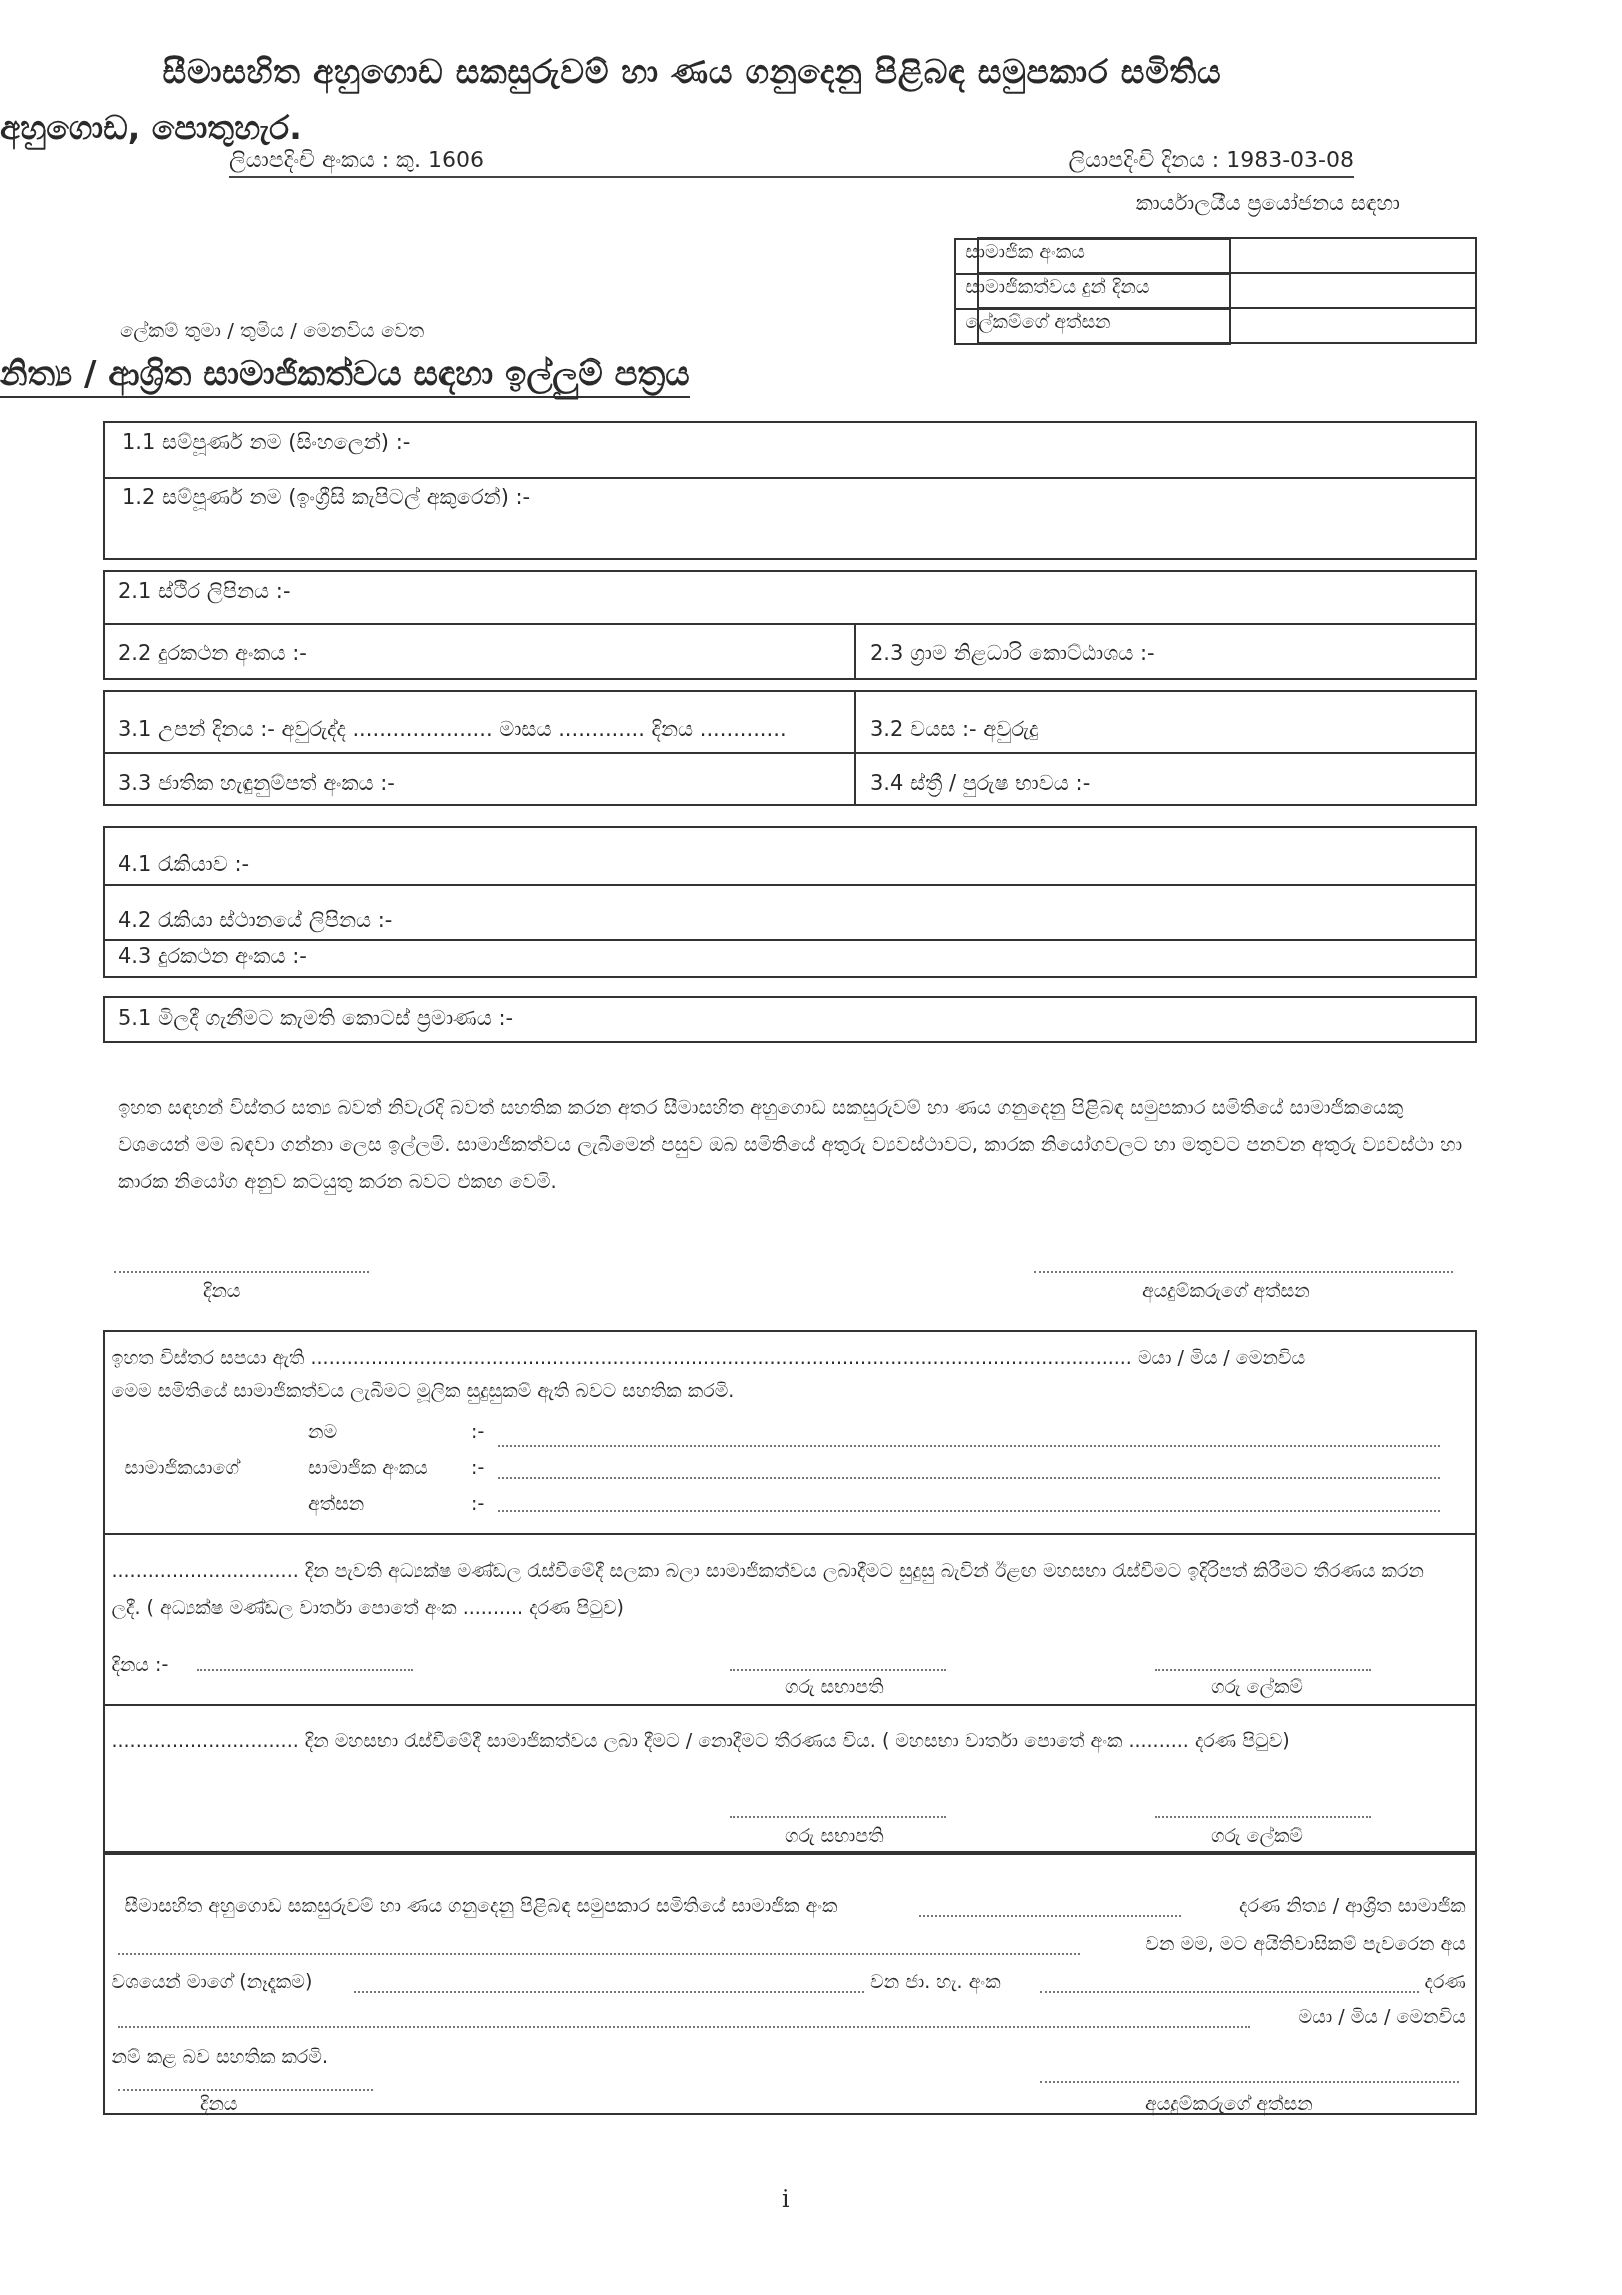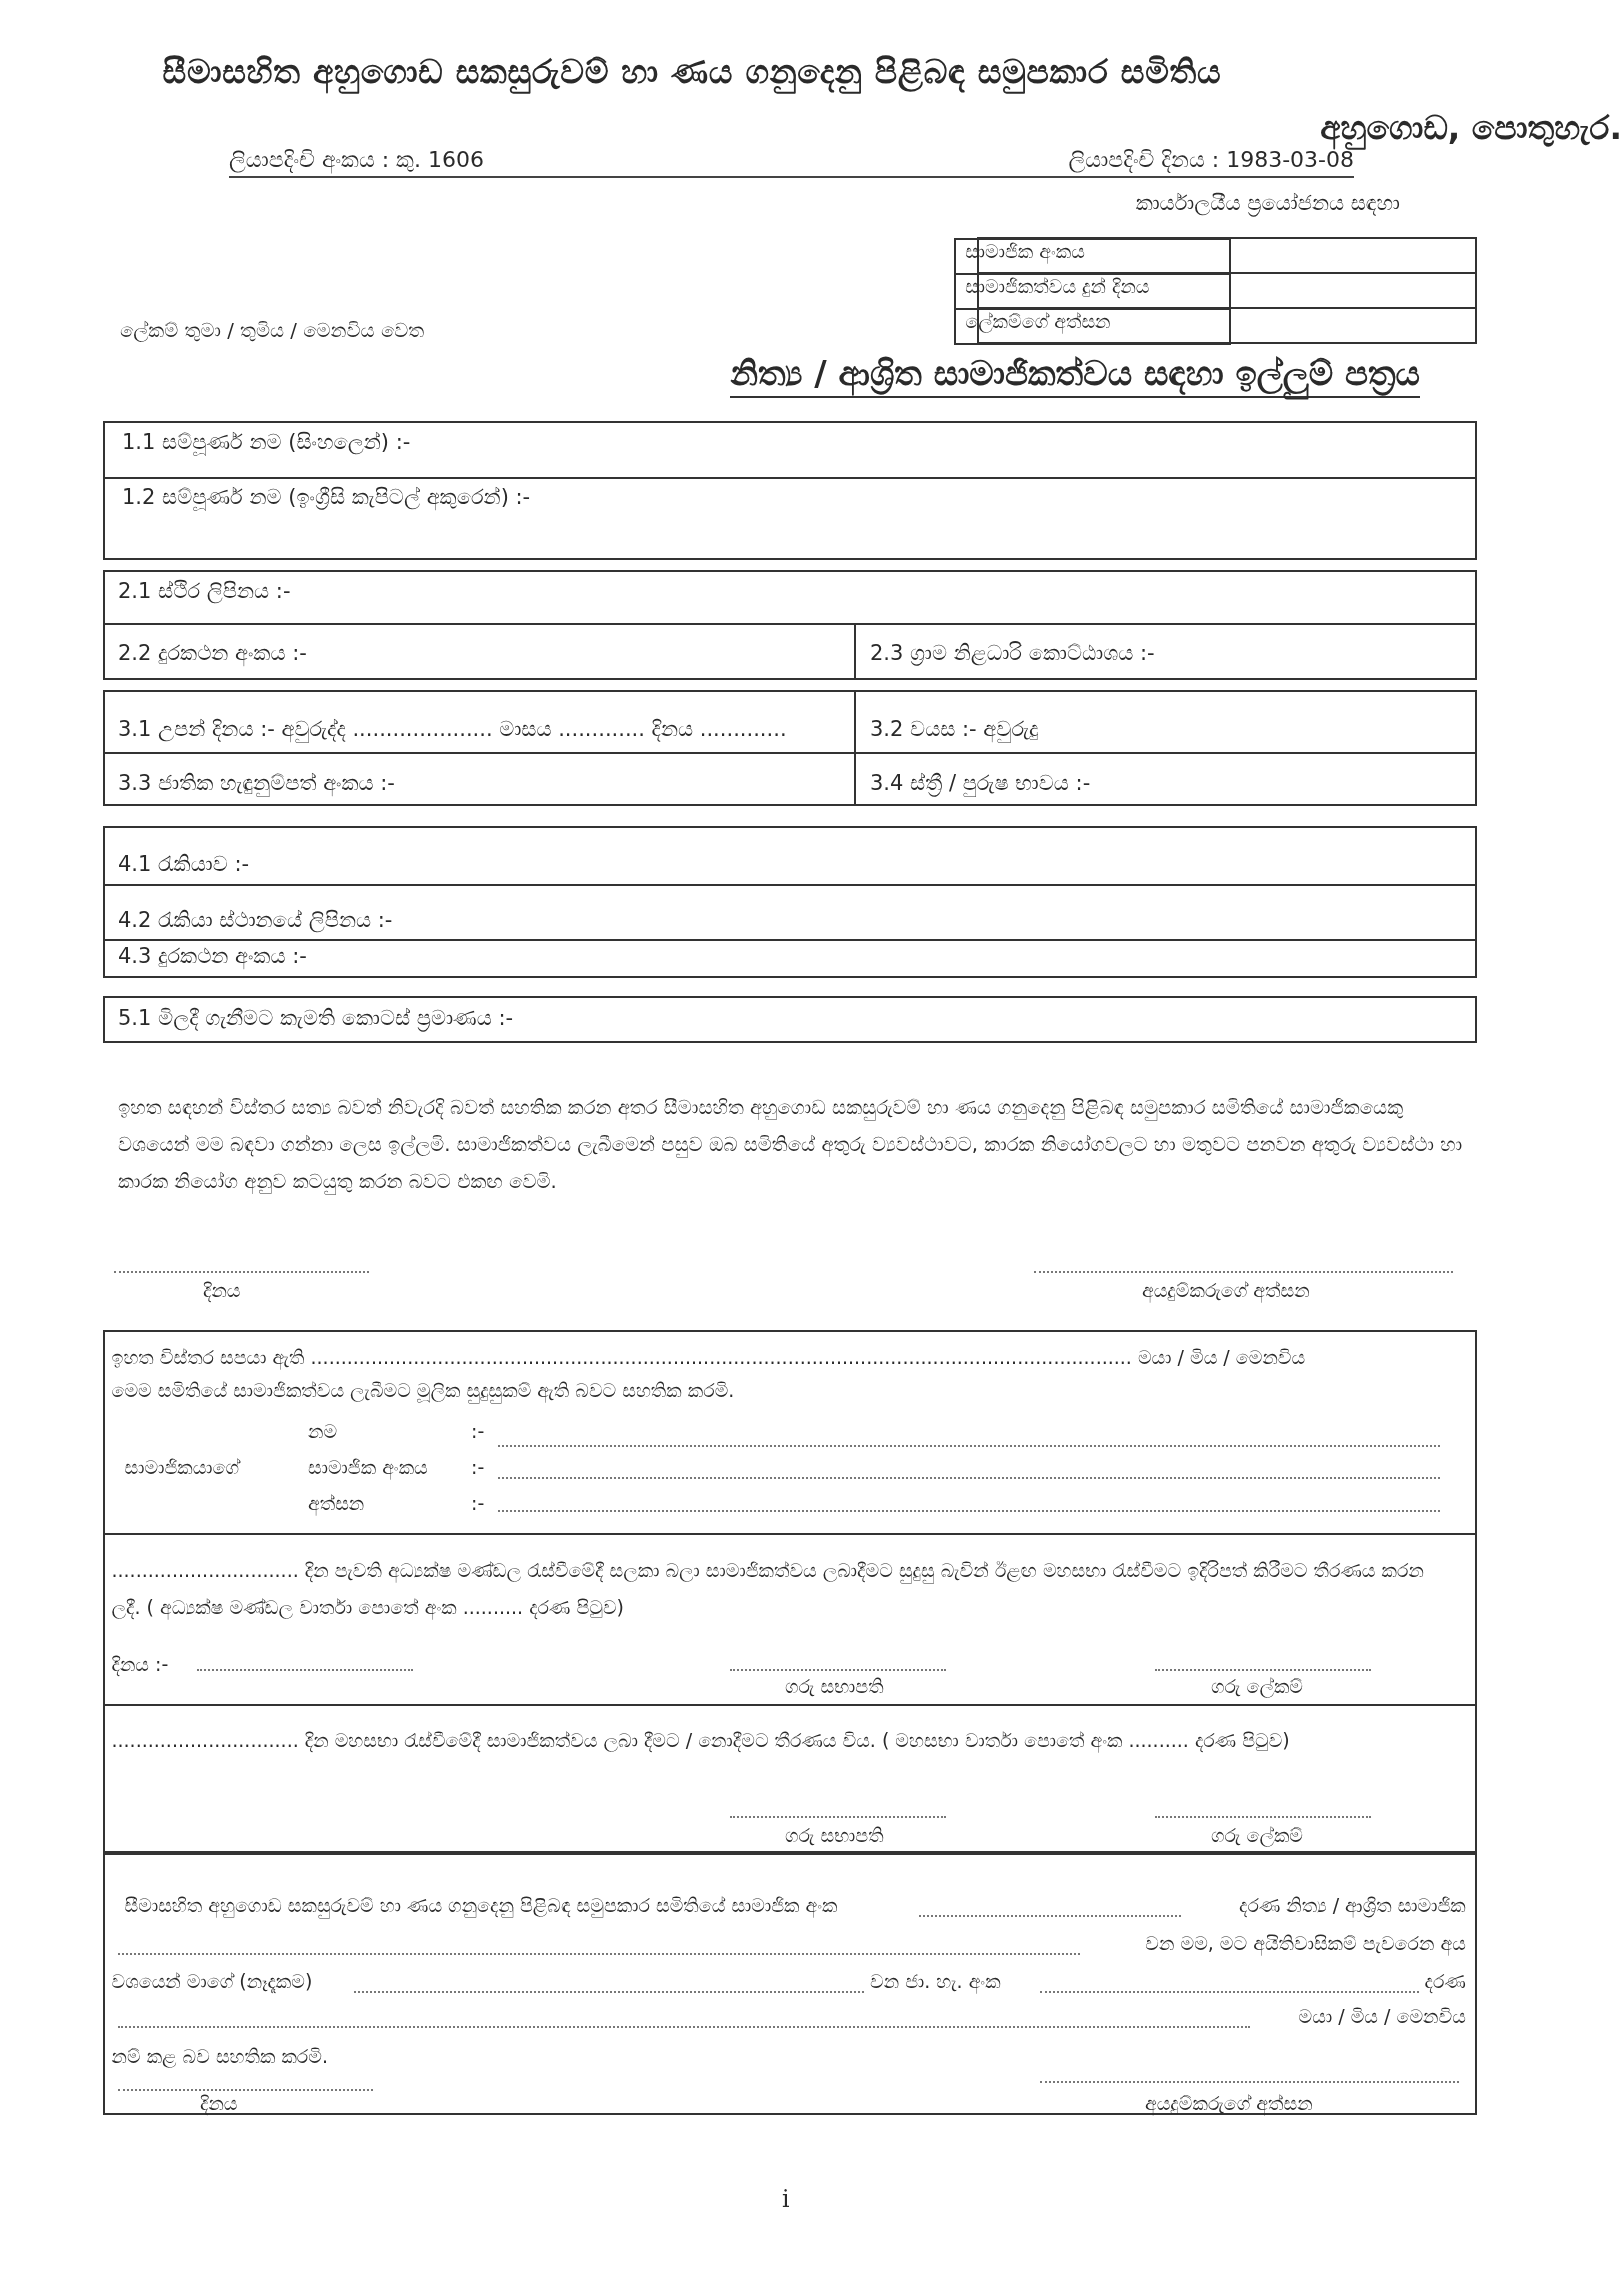--- a/index.html
+++ b/index.html
@@ -2,32 +2,32 @@
 <html style="font-size:10.5px"><head>
 <meta charset="utf-8">
 <style>
   html, body { margin: 0; padding: 0; background: #ffffff; }
   body {
     width: 1622px; height: 2295px; position: relative; overflow: hidden;
     font-family: "DejaVu Sans", "Liberation Sans", sans-serif; color: #2a2a2a;
   }
   .abs { position: absolute; }
   .org-title { left: 0; width: 1384px; text-align: center; top: 52px; font-size: 33px; font-weight: 600; letter-spacing: 0.7px; }
-  .org-place { left: 0; width: 1622px; text-align: right; top: 108px; font-size: 33px; font-weight: 600; }
+  .org-place { left: 0; width: 1622px; text-align: left; top: 108px; font-size: 33px; font-weight: 600; }
   .reg-line { left: 229px; width: 1125px; top: 147px; border-bottom: 2px solid #444; height: 29px; font-size: 22px; }
   .reg-line .l { position: absolute; left: 0; top: 0; }
   .reg-line .r { position: absolute; right: 0; top: 0; }
   .office-use { right: 222px; top: 191px; font-size: 21px; }
 
   table.office { position: absolute; left: 954px; top: 237px; width: 523px; border-collapse: collapse; }
   table.office td { border: 2px solid #333; height: 33px; font-size: 19px; padding: 0 9.2px; }
   table.office td.lbl { width: 255px; }
 
   .addressee { left: 120px; top: 319px; font-size: 19.6px; }
-  .form-title { left: 0; width: 1420px; text-align: right; top: 353px; font-size: 34px; font-weight: 700; }
+  .form-title { left: 0; width: 1420px; text-align: left; top: 353px; font-size: 34px; font-weight: 700; }
   .form-title span { border-bottom: 2.6px solid #333; padding-bottom: 2.6px; }
 
   .box { position: absolute; border: 2px solid #333; box-sizing: border-box; }
   .row { position: absolute; left: 0; right: 0; border-top: 2px solid #333; }
   .vline { position: absolute; top: 0; bottom: 0; border-left: 2px solid #333; }
   .lbl { position: absolute; font-size: 21px; }
 
   .decl { left: 118px; width: 1361px; top: 1089px; font-size: 19.6px; line-height: 37px; }
   .dots { position: absolute; border-bottom: 2px dotted #777; height: 0; }
   .small { font-size: 19px; }

